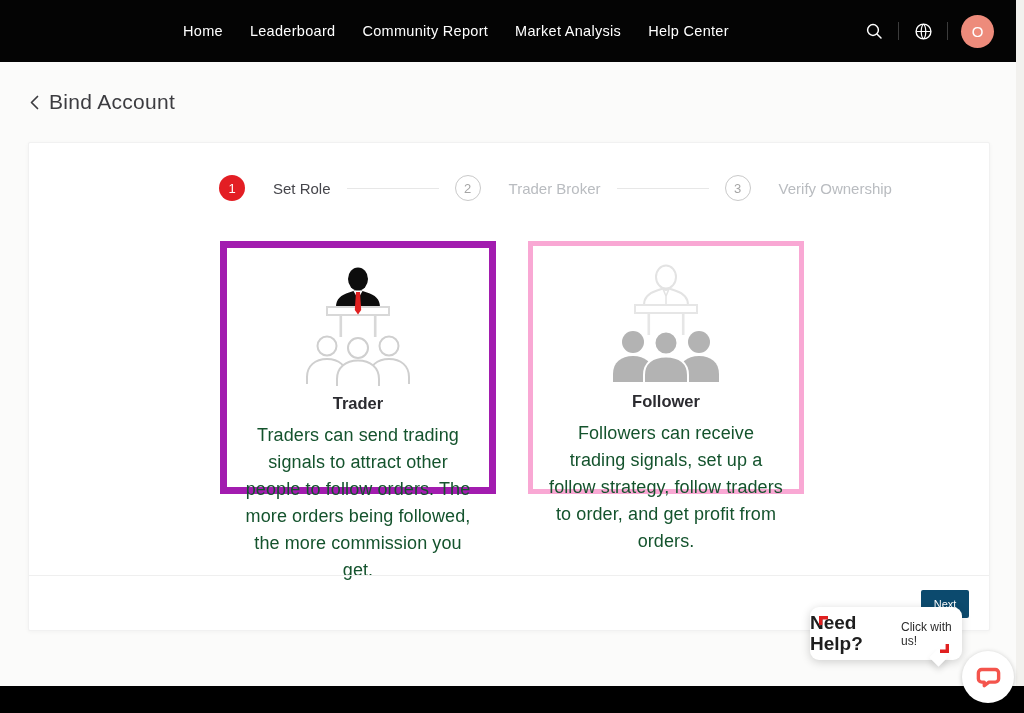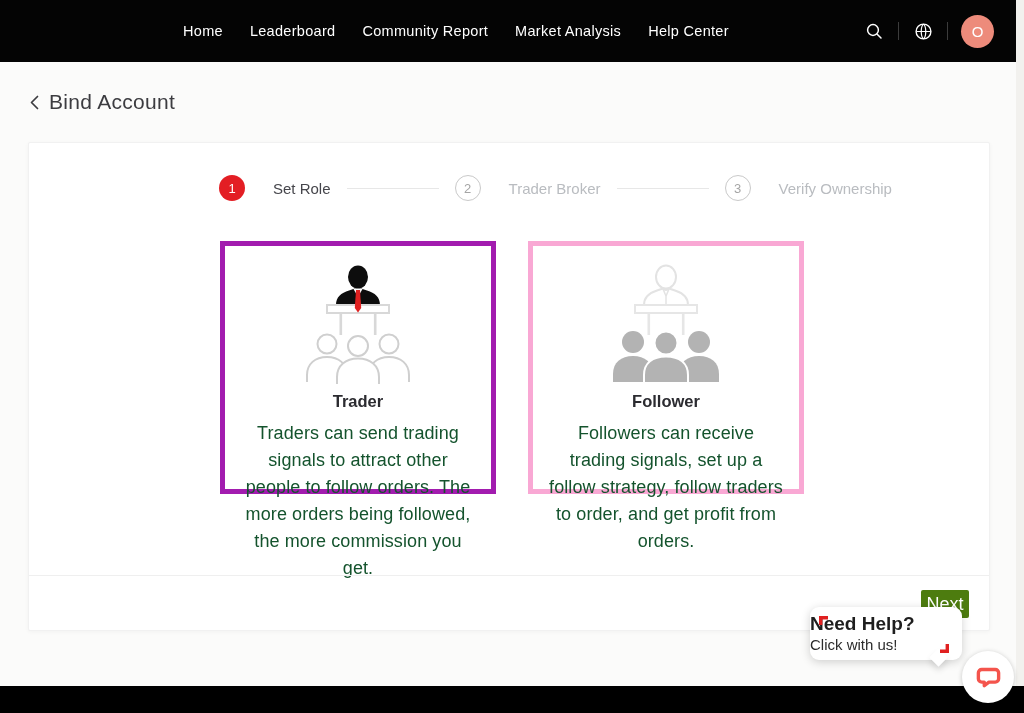--- a/index.html
+++ b/index.html
@@ -54,57 +54,57 @@
   .step-label { margin-left:28px; font-size:15px; white-space:nowrap; }
   .step.active .step-label { color:#45454b; }
   .step:not(.active) .step-label { color:#b9bcc0; }
   .step-line { width:92px; height:1px; background:#e7e7e7; margin:0 16px; }
 
   
   .role-card {
     position:absolute; top:98px; width:276px; height:253px; background:#ffffff;
     text-align:center; cursor:pointer;
   }
-  .role-card.selected { border:5px solid #a21caf; }
+  .role-card.selected { border:7px solid #a21caf; }
   .role-card:not(.selected) { border:5px solid #f9a8d4; }
   .role-trader { left:191px; }
   .role-follower { left:499px; }
   .role-icon { margin-top:10px; }
   .role-title { font-size:16.5px; font-weight:700; color:#2b2b30; margin-top:2px; }
   .role-desc {
     font-size:18px; color:#14532d; line-height:1.5;
     margin:9px 16px 0 16px; letter-spacing:.1px;
   }
 
   
   .card-footer {
     position:absolute; left:0; bottom:0; width:100%; height:55px;
     border-top:1px solid #efefef;
   }
   .next-btn {
     position:absolute; right:20px; top:14px; width:48px; height:28px;
-    background:#4d7c0f; color:#ffffff; font-size:18px; border:none; border-radius:2px;
+    background:#0c4a6e; color:#ffffff; font-size:11px; border:none; border-radius:2px;
     font-family:"Liberation Sans", sans-serif; cursor:pointer;
   }
 
   
   .help-tooltip {
     position:absolute; left:810px; top:607px; width:152px; height:53px;
     background:#ffffff; border-radius:9px;
     box-shadow:0 2px 10px rgba(0,0,0,.18);
-    display:flex; flex-direction:column; justify-content:center;
+    display:flex; flex-direction:row; align-items:center; justify-content:center;
     cursor:pointer; z-index:5;
   }
   .help-tooltip .tail {
     position:absolute; left:122px; top:44px; width:13px; height:13px;
     background:#ffffff; transform:rotate(45deg);
     box-shadow:3px 3px 6px rgba(0,0,0,.12); z-index:-1;
   }
   .help-title { font-size:19px; font-weight:700; color:#1e1e1e; line-height:1.1; }
-  .help-sub { font-size:15px; color:#2c2c2c; margin-top:1px; }
+  .help-sub { font-size:12px; color:#2c2c2c; margin-top:1px; }
   .corner-mark { position:absolute; }
   .corner-mark.tl { left:9px; top:9px; }
   .corner-mark.br { right:13px; bottom:7px; transform:rotate(180deg); }
 
   
   .chat-btn {
     position:absolute; left:962px; top:651px; width:52px; height:52px;
     background:#ffffff; border-radius:50%;
     box-shadow:0 1px 5px rgba(0,0,0,.22);
     display:flex; align-items:center; justify-content:center;

